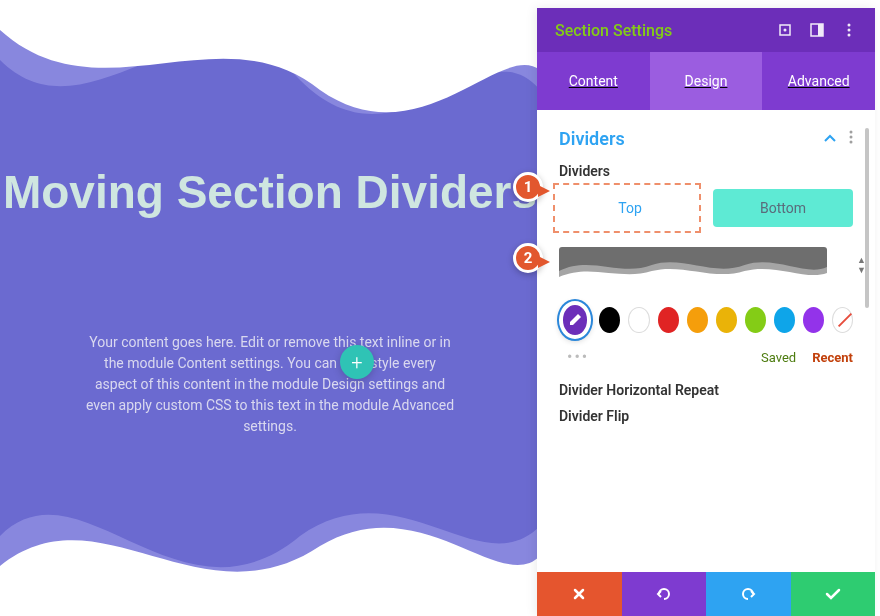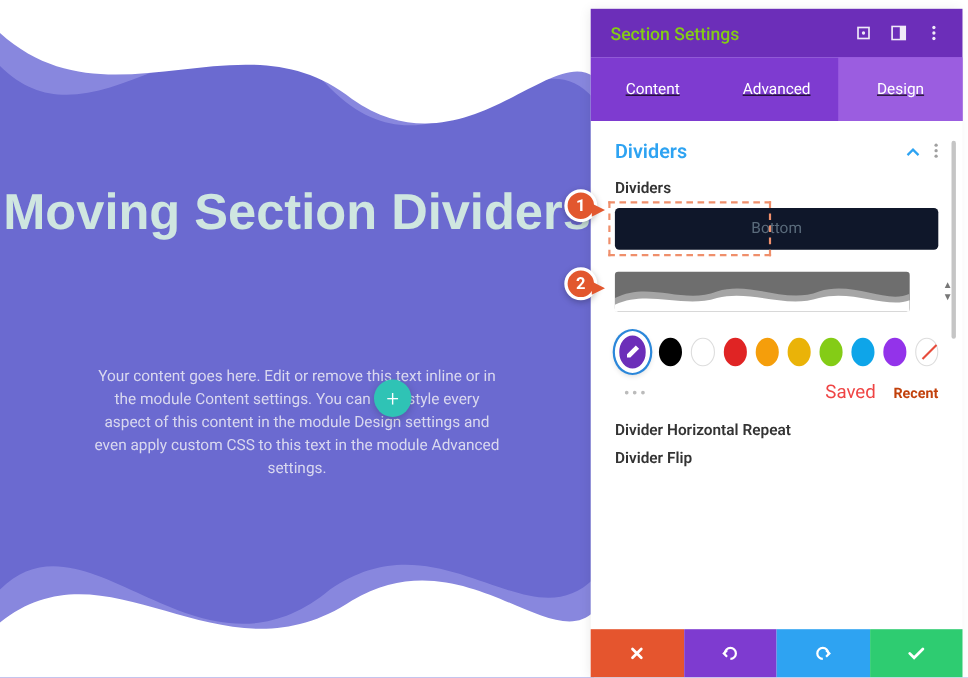--- a/index.html
+++ b/index.html
@@ -125,21 +125,21 @@
     .dots3 { color: #a0a0a0; }
     
     .field-label { font-size: 14px; color: #333; font-weight: 600; margin-bottom: 10px; }
     
     .seg {
       display: flex; gap: 12px; margin-bottom: 20px;
       position: relative;
     }
     .seg-btn {
       flex: 1; height: 38px;
-      background: #0f172a;
+      background: #5eead4;
       border-radius: 4px;
       display: flex; align-items: center; justify-content: center;
       font-size: 14px; color: #5a6b7b;
       cursor: pointer;
     }
     .seg-btn.active { color: #2ea3f2; background: #fff; border: 1px solid transparent; }
     
     .callout-box {
       position: absolute;
       border: 2px dashed #ef8f6b;
@@ -185,21 +185,21 @@
       width: 18px; height: 2px;
       background: #e74c3c;
       transform: rotate(-45deg);
     }
     
     .color-sub {
       display: flex; justify-content: space-between; align-items: center;
       margin-bottom: 16px;
     }
     .triple-dot { color: #bbb; font-size: 16px; letter-spacing: 2px; margin-left: 8px;}
-    .saved { color: #ef4444; font-size: 17px; }
+    .saved { color: #4d7c0f; font-size: 13px; }
     .recent { color: #c2410c; font-size: 13px; margin-left: 12px; font-weight: bold;}
     
     .slider-row {
       display: flex; align-items: center; gap: 14px; margin-bottom: 20px;
     }
     .slider-track {
       flex: 1; height: 4px; background: #e2e2e2; border-radius: 2px; position: relative;
     }
     .slider-thumb {
       position: absolute; left: 0; top: -6px;
@@ -292,22 +292,22 @@
               <circle cx="2" cy="2" r="1.5" fill="#fff"></circle>
               <circle cx="2" cy="7" r="1.5" fill="#fff"></circle>
               <circle cx="2" cy="12" r="1.5" fill="#fff"></circle>
             </svg>
         </span>
       </div>
     </div>
 
     <div class="panel-tabs">
       <div class="panel-tab">Content</div>
+      <div class="panel-tab active">Design</div>
       <div class="panel-tab">Advanced</div>
-      <div class="panel-tab active">Design</div>
     </div>
 
     <div class="panel-body">
       <div class="group-header">
         <div class="group-title">Dividers</div>
         <div class="group-actions">
           <span class="chev">
             <svg width="14" height="10" viewBox="0 0 14 10">
                 <path d="M2 7 L7 2 L12 7" fill="none" stroke="#2ea3f2" stroke-width="2"></path>
               </svg>
@@ -318,20 +318,21 @@
                 <circle cx="2" cy="7" r="1.5" fill="#a0a0a0"></circle>
                 <circle cx="2" cy="12" r="1.5" fill="#a0a0a0"></circle>
               </svg>
           </span>
         </div>
       </div>
 
       <div class="field-label">Dividers</div>
       <div class="seg">
         <div class="callout-box" style="left:-6px; top:-6px; width:148px; height:50px;"></div>
+        <div class="seg-btn active">Top</div>
         <div class="seg-btn">Bottom</div>
       </div>
 
       <div style="position:relative; padding-right:26px; margin-bottom:18px;">
         <div class="divider-style" style="margin-bottom:0;">
           <svg viewBox="0 0 260 36" preserveAspectRatio="none">
             <path d="M0,24 C30,8 60,30 90,18 C120,8 150,30 180,18 C210,8 240,30 260,20 L260,36 L0,36 Z" fill="#a5a5a5"></path>
             <path d="M0,30 C30,16 60,34 90,24 C120,16 150,34 180,24 C210,16 240,34 260,26 L260,36 L0,36 Z" fill="#ffffff"></path>
           </svg>
         </div>

